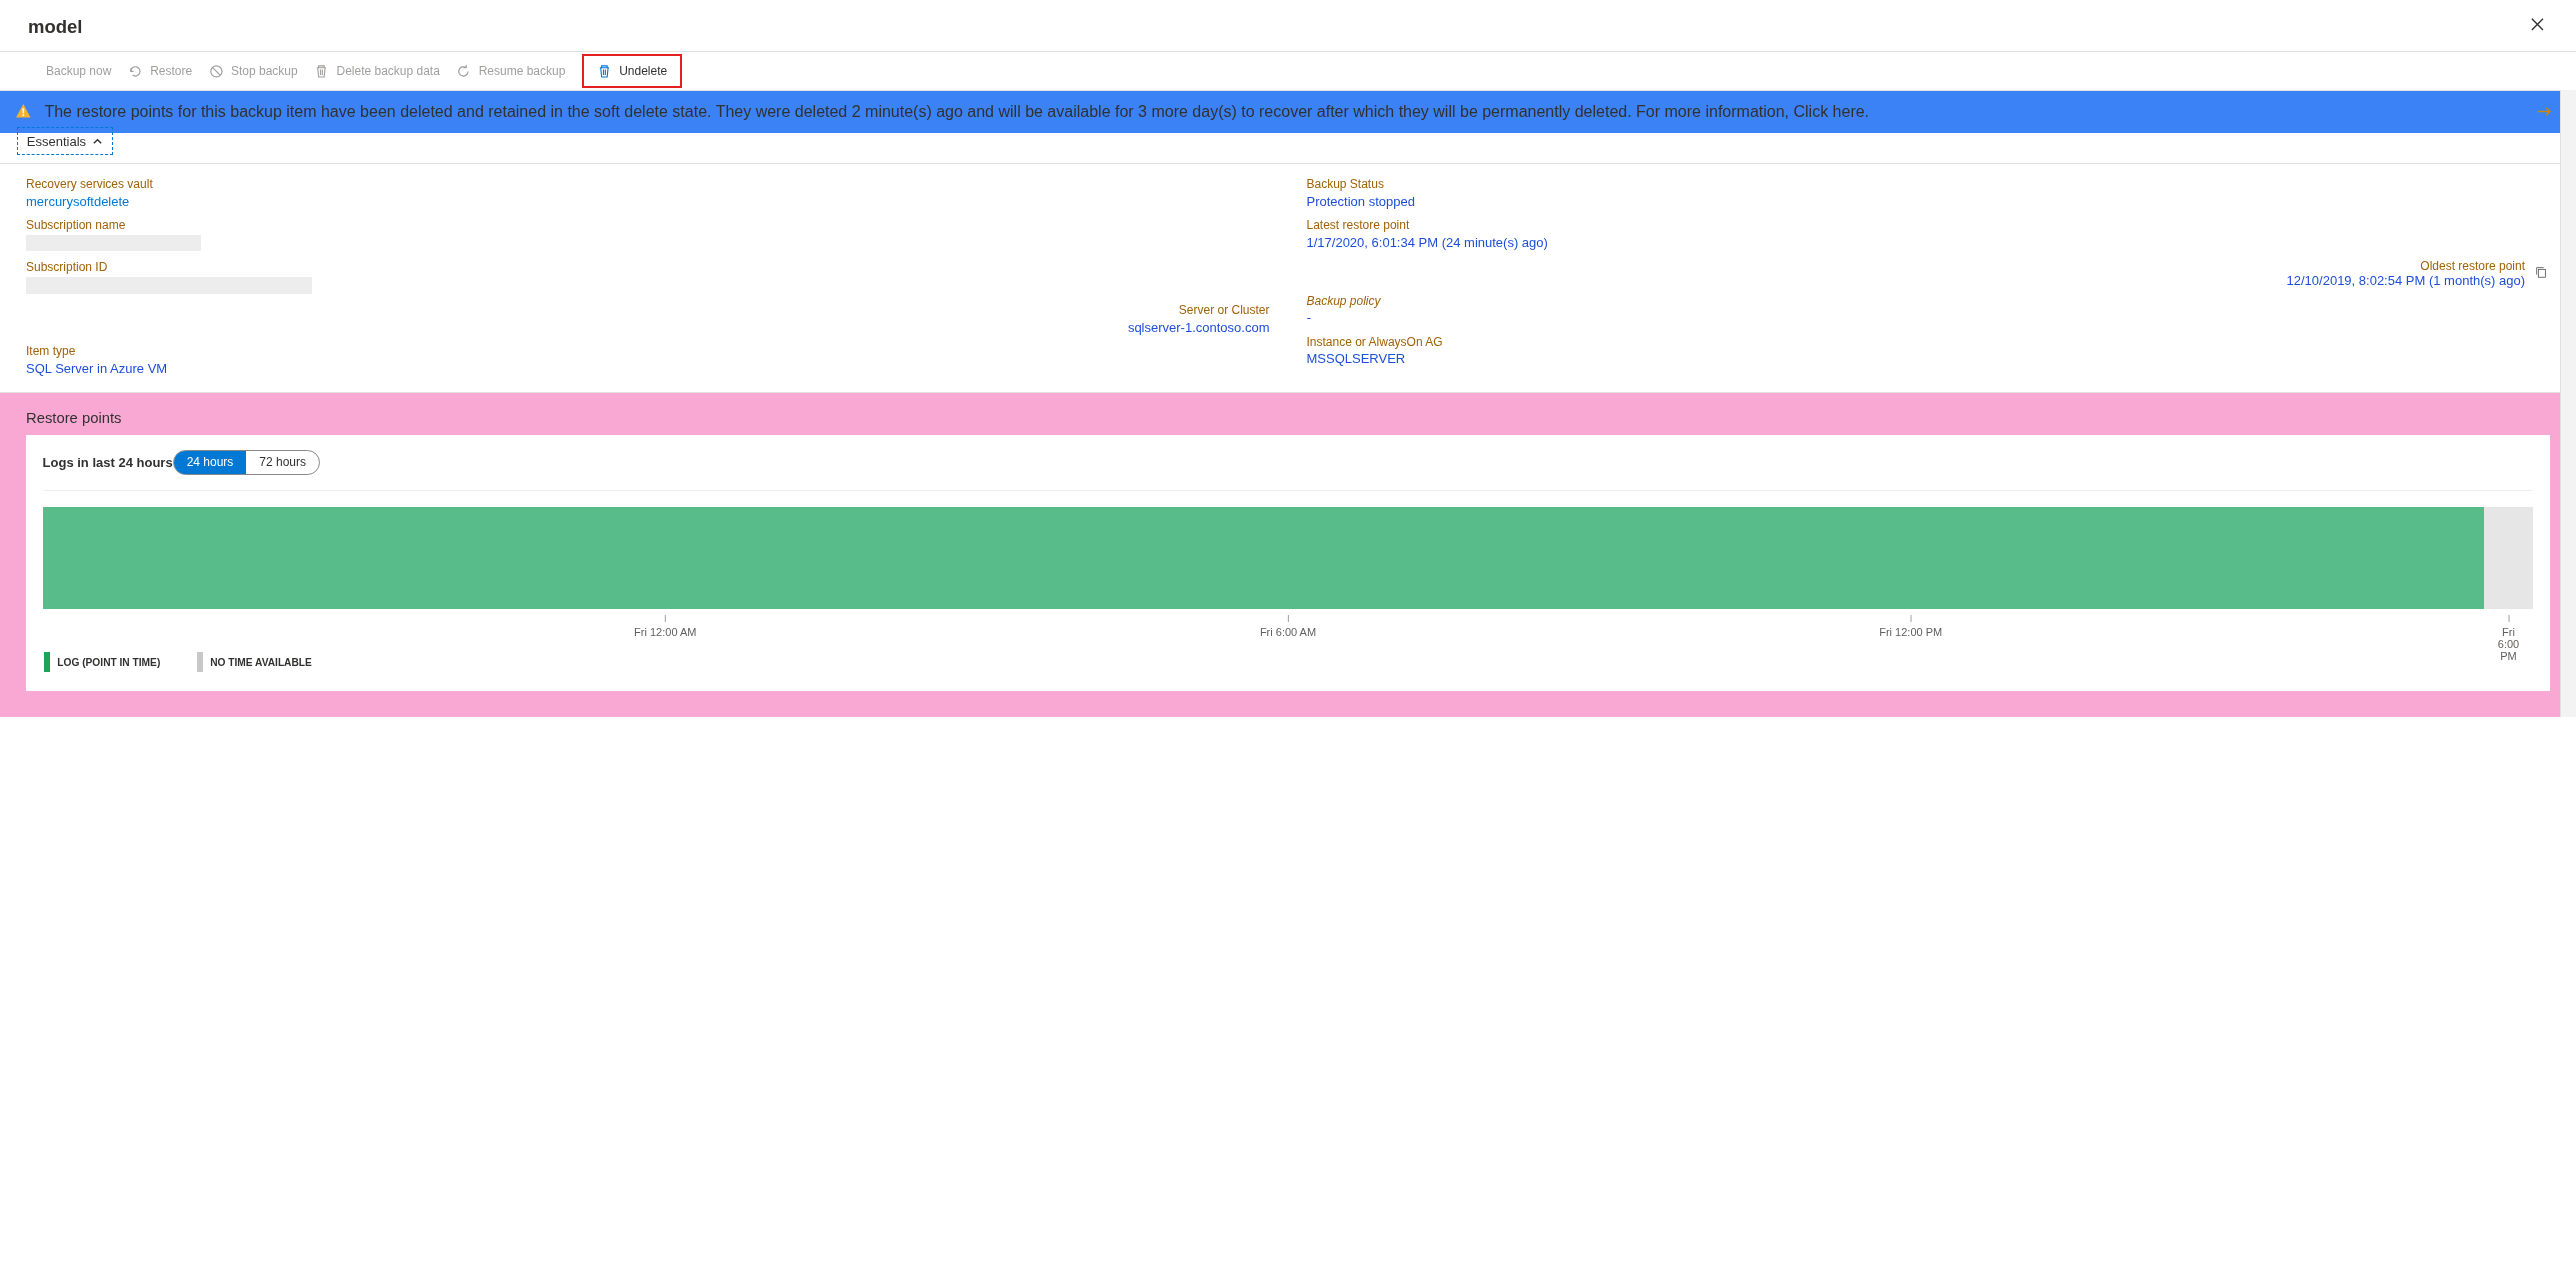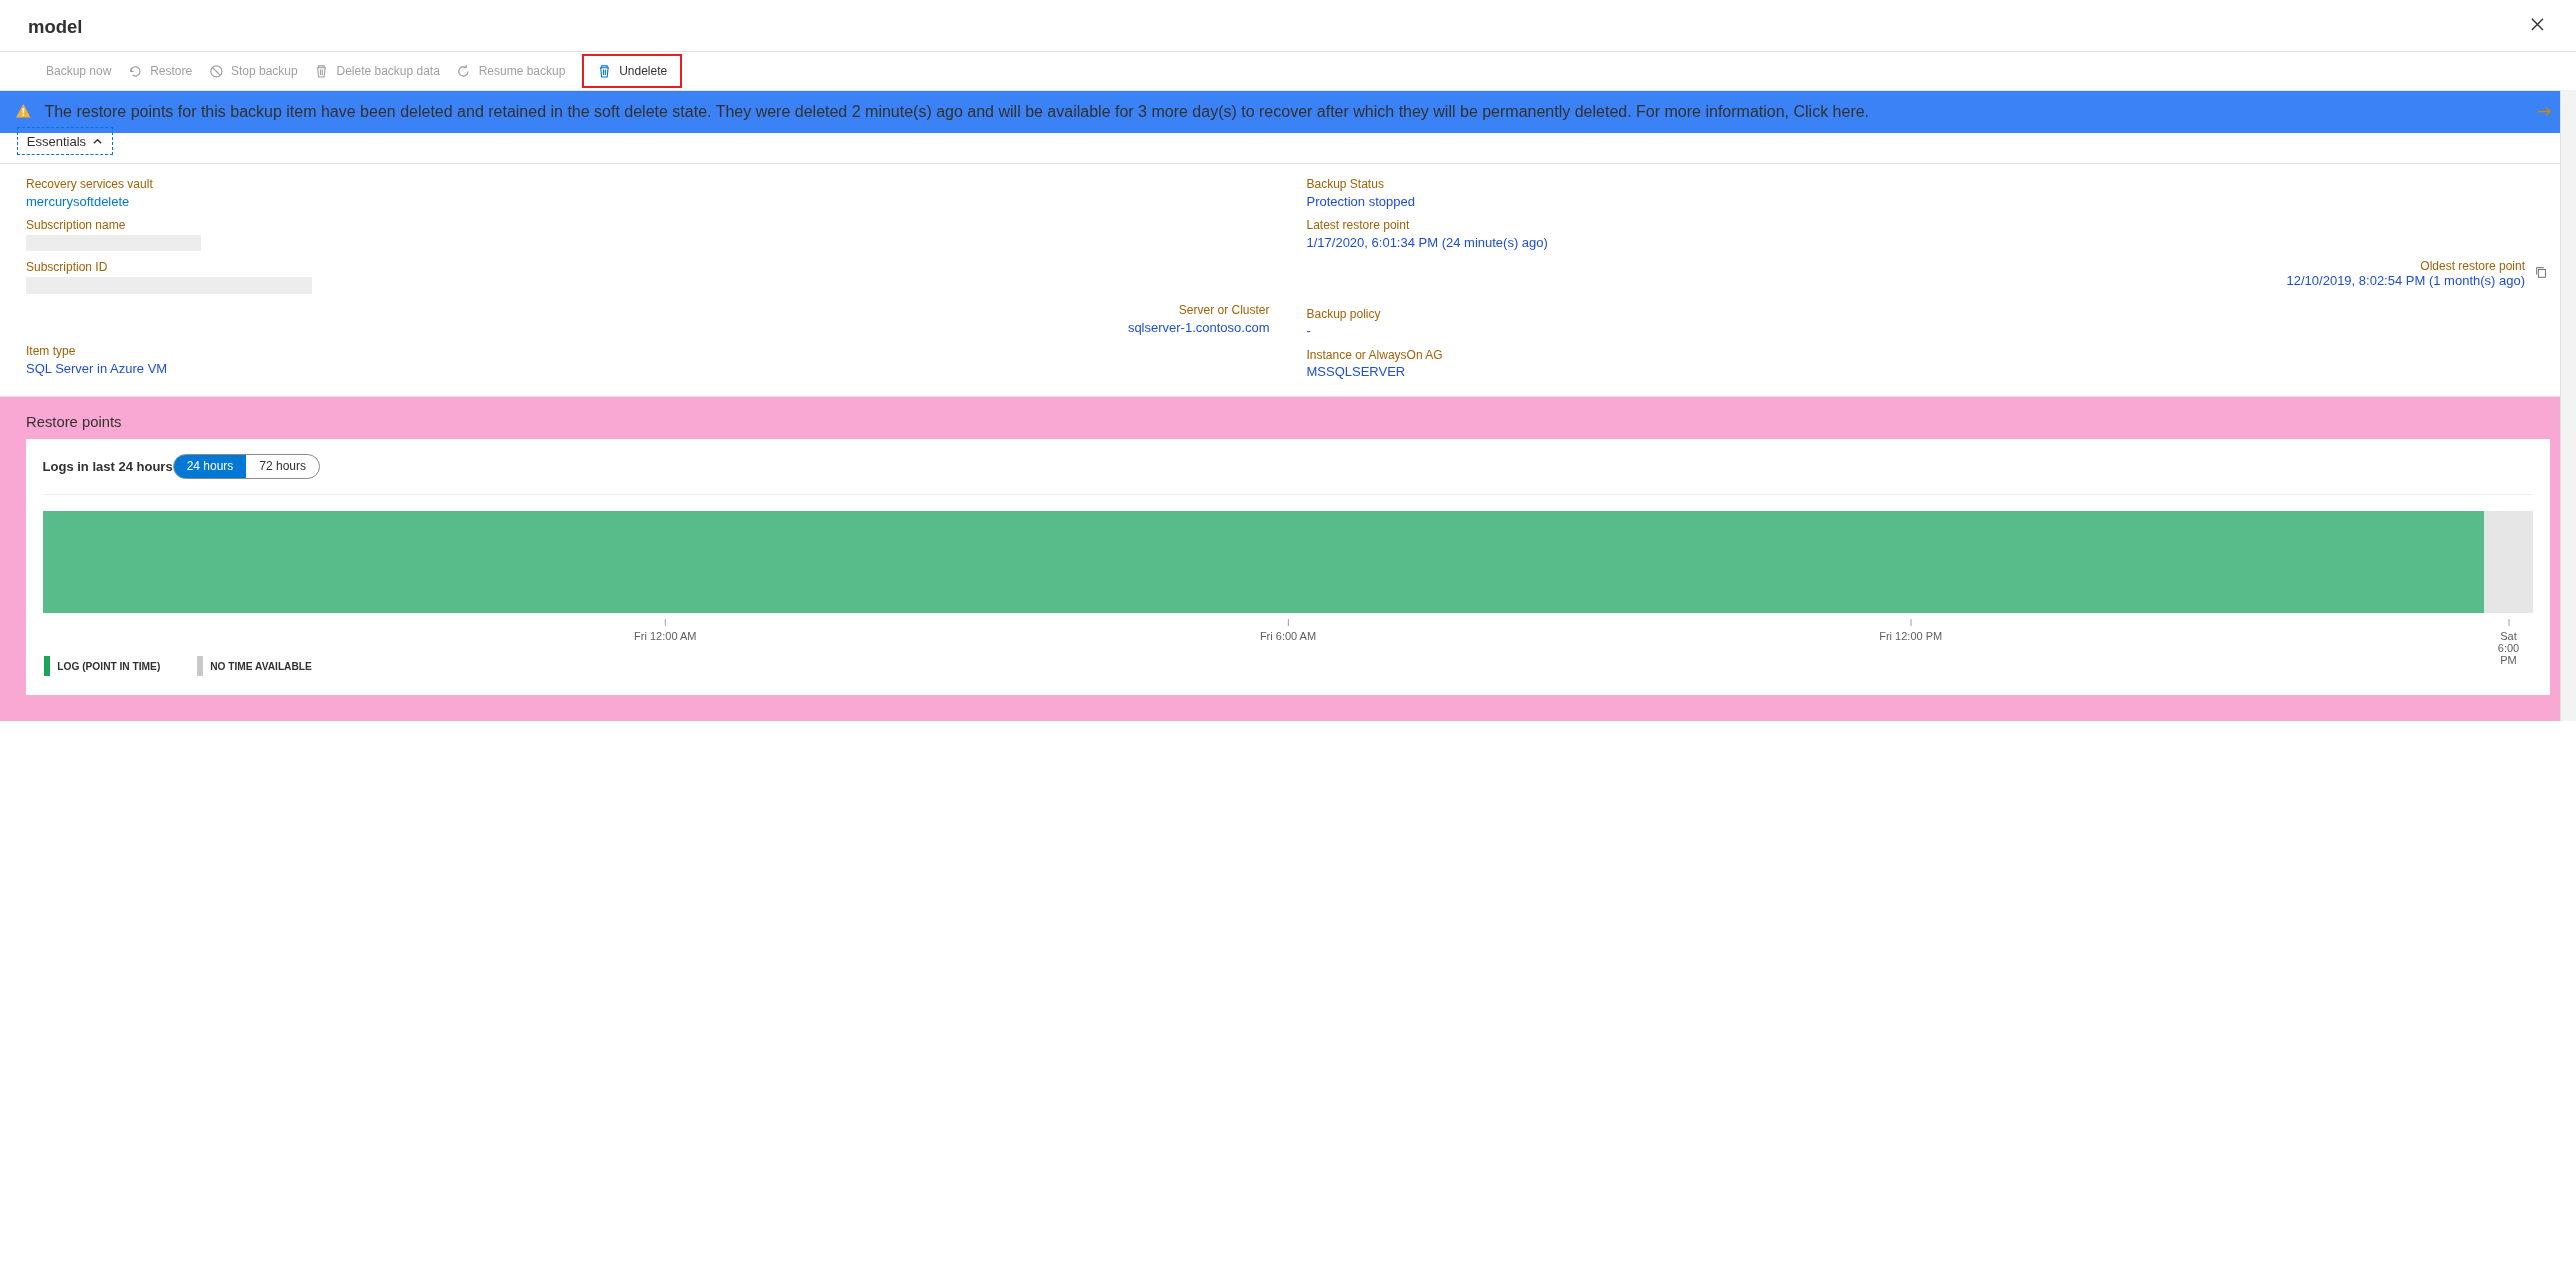--- a/index.html
+++ b/index.html
@@ -279,21 +279,21 @@
               <div class="prop-value">12/10/2019, 8:02:54 PM (1 month(s) ago)</div>
             </div>
             <div class="copy-btn">
               <svg width="14" height="14" viewBox="0 0 16 16">
                   <rect x="5" y="5" width="8" height="9" stroke="currentColor" fill="none"></rect>
                   <path d="M3 11 V3 H11" stroke="currentColor" fill="none"></path>
                 </svg>
             </div>
           </div>
         </div>
-        <div class="prop" style="margin-top:19px;">
+        <div class="prop" style="margin-top:6px;font-style:italic;">
           <div class="prop-label">Backup policy</div>
           <div class="prop-value">-</div>
         </div>
         <div class="prop" style="margin-top:9.2px;">
           <div class="prop-label">Instance or AlwaysOn AG</div>
           <div class="prop-value">MSSQLSERVER</div>
         </div>
       </div>
     </div>
   </div>
@@ -310,21 +310,21 @@
       </div>
       <div class="chart-wrap">
         <div class="chart-area">
           <div class="chart-bar-green" style="width: 98%;"></div>
           <div class="chart-bar-grey" style="width: 2%;"></div>
         </div>
         <div class="tick-row">
           <div class="tick" style="left:25%;">Fri 12:00 AM</div>
           <div class="tick" style="left:50%;">Fri 6:00 AM</div>
           <div class="tick" style="left:75%;">Fri 12:00 PM</div>
-          <div class="tick" style="left:99%;">Sat 6:00 PM</div>
+          <div class="tick" style="left:99%;">Fri 6:00 PM</div>
         </div>
         <div class="legend">
           <div class="legend-item">
             <div class="swatch green"></div>
             <span>LOG (POINT IN TIME)</span>
           </div>
           <div class="legend-item">
             <div class="swatch grey"></div>
             <span>NO TIME AVAILABLE</span>
           </div>

